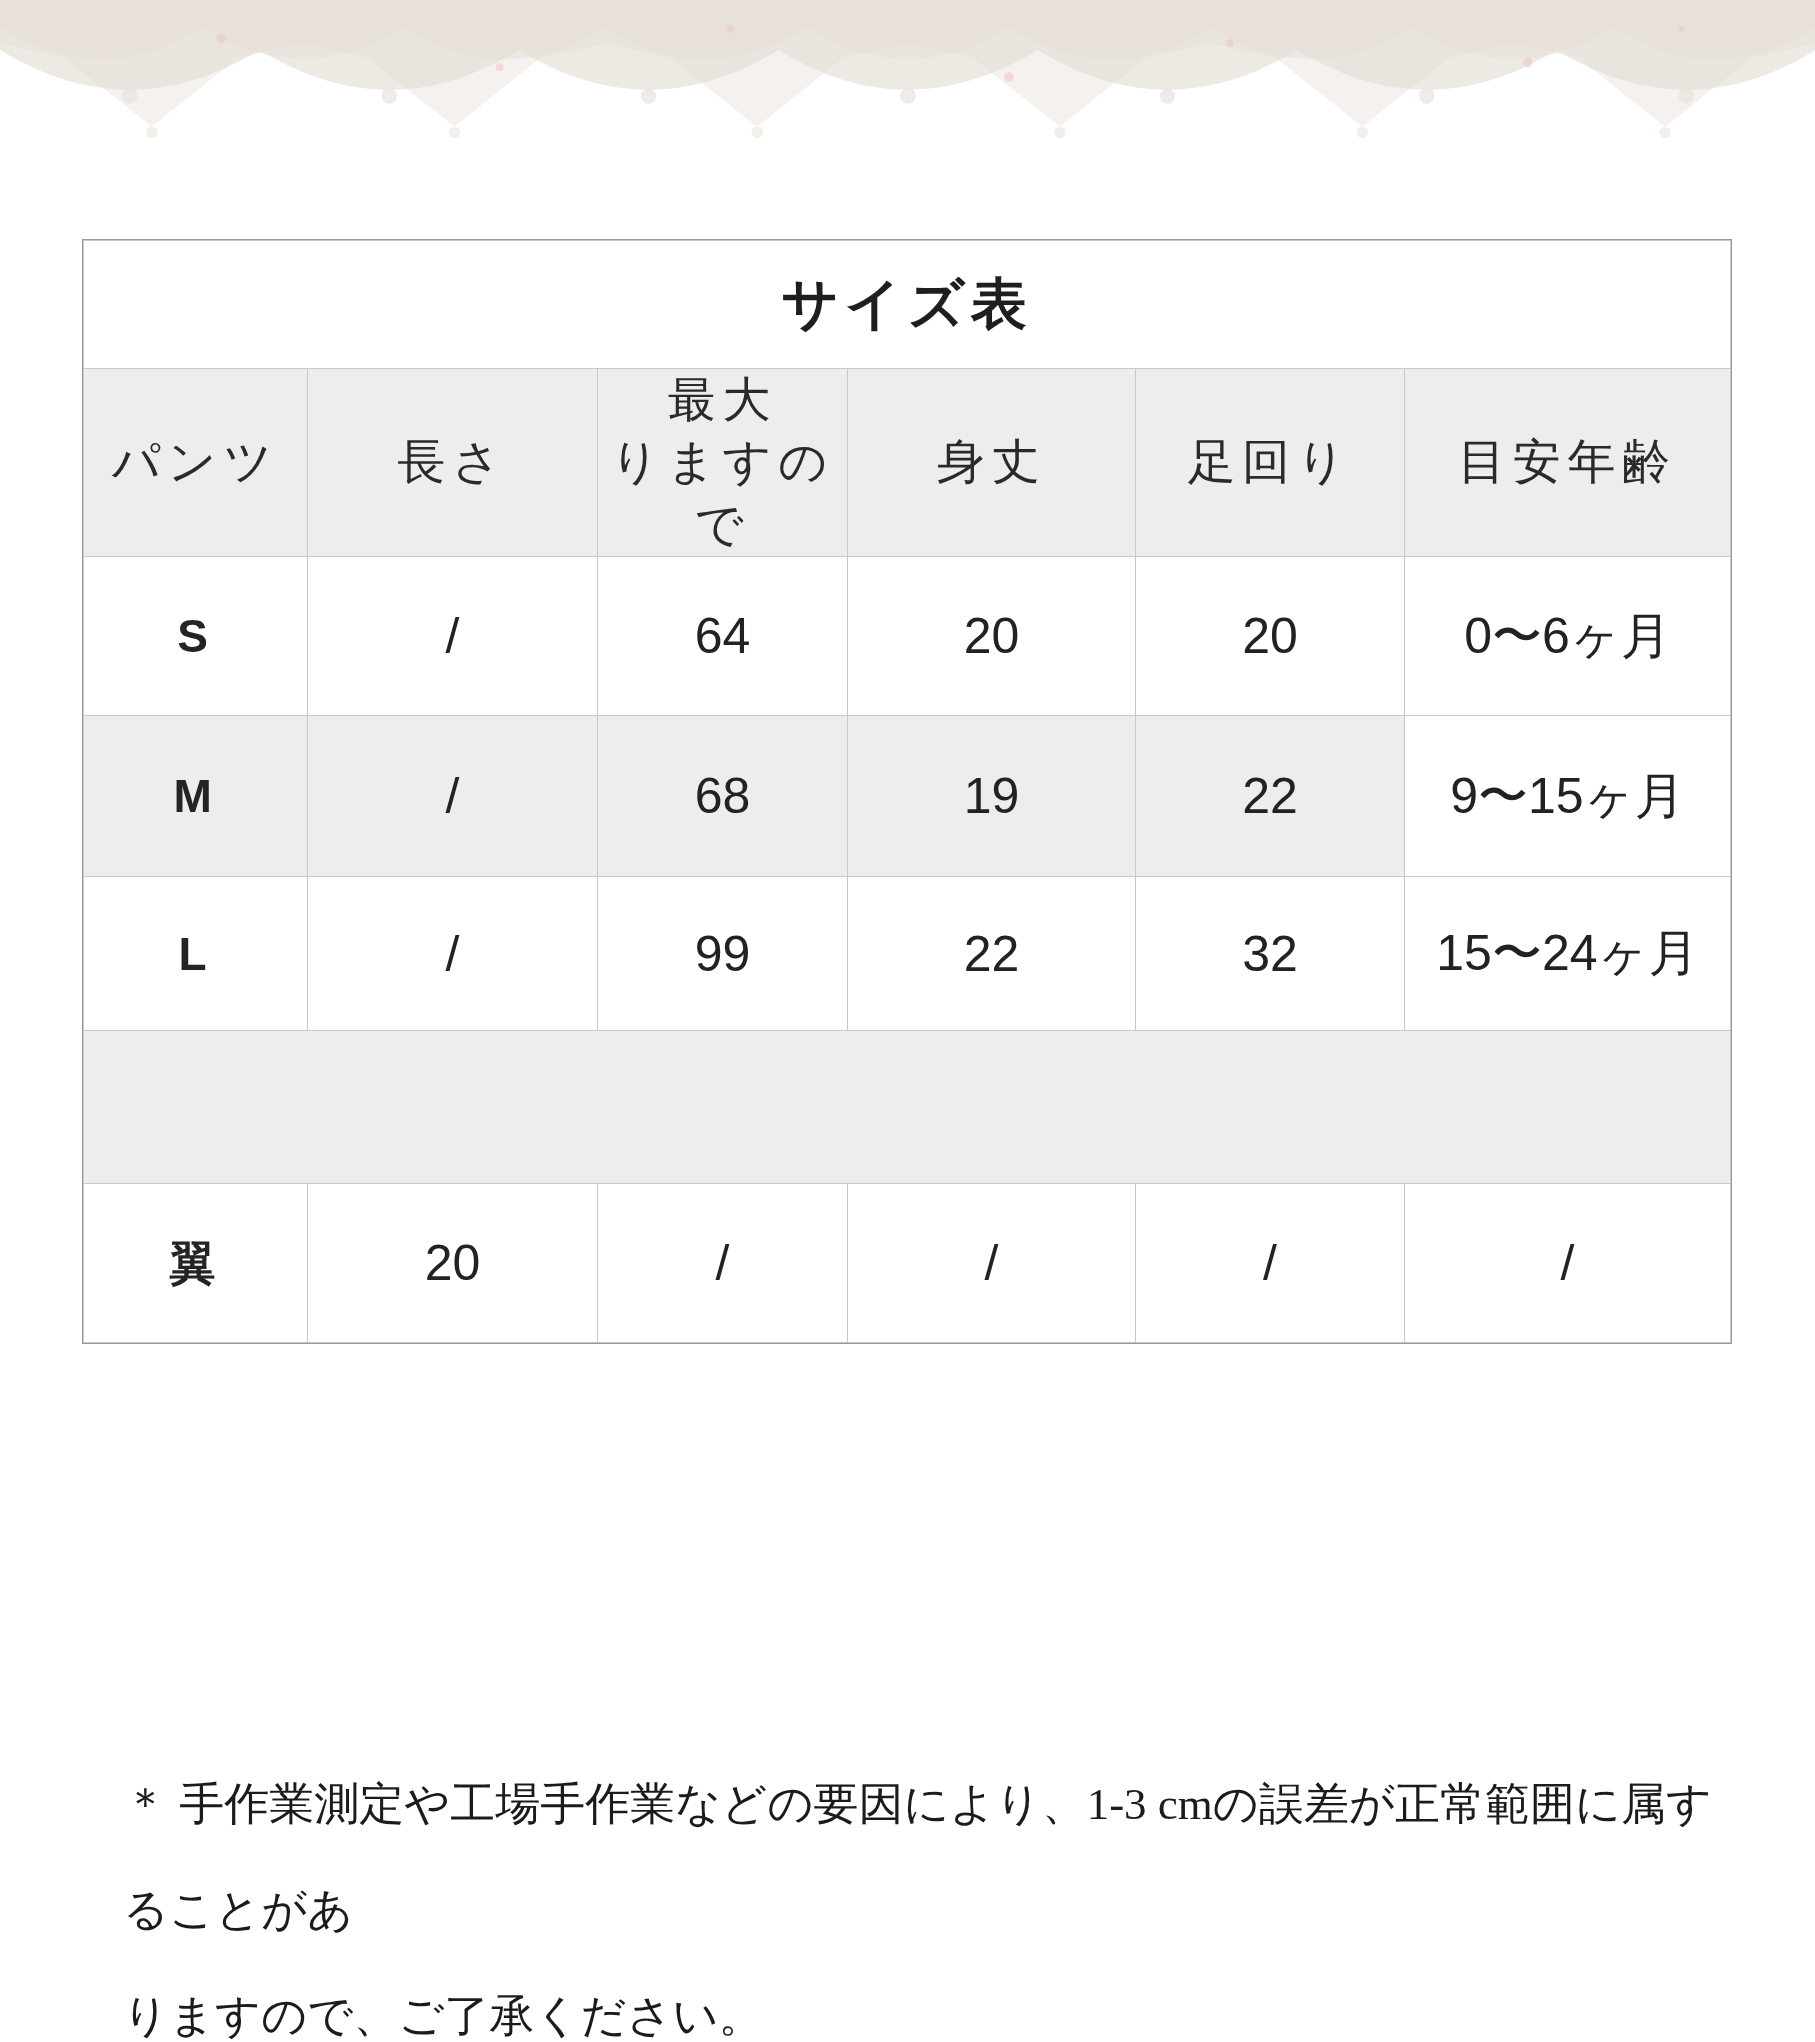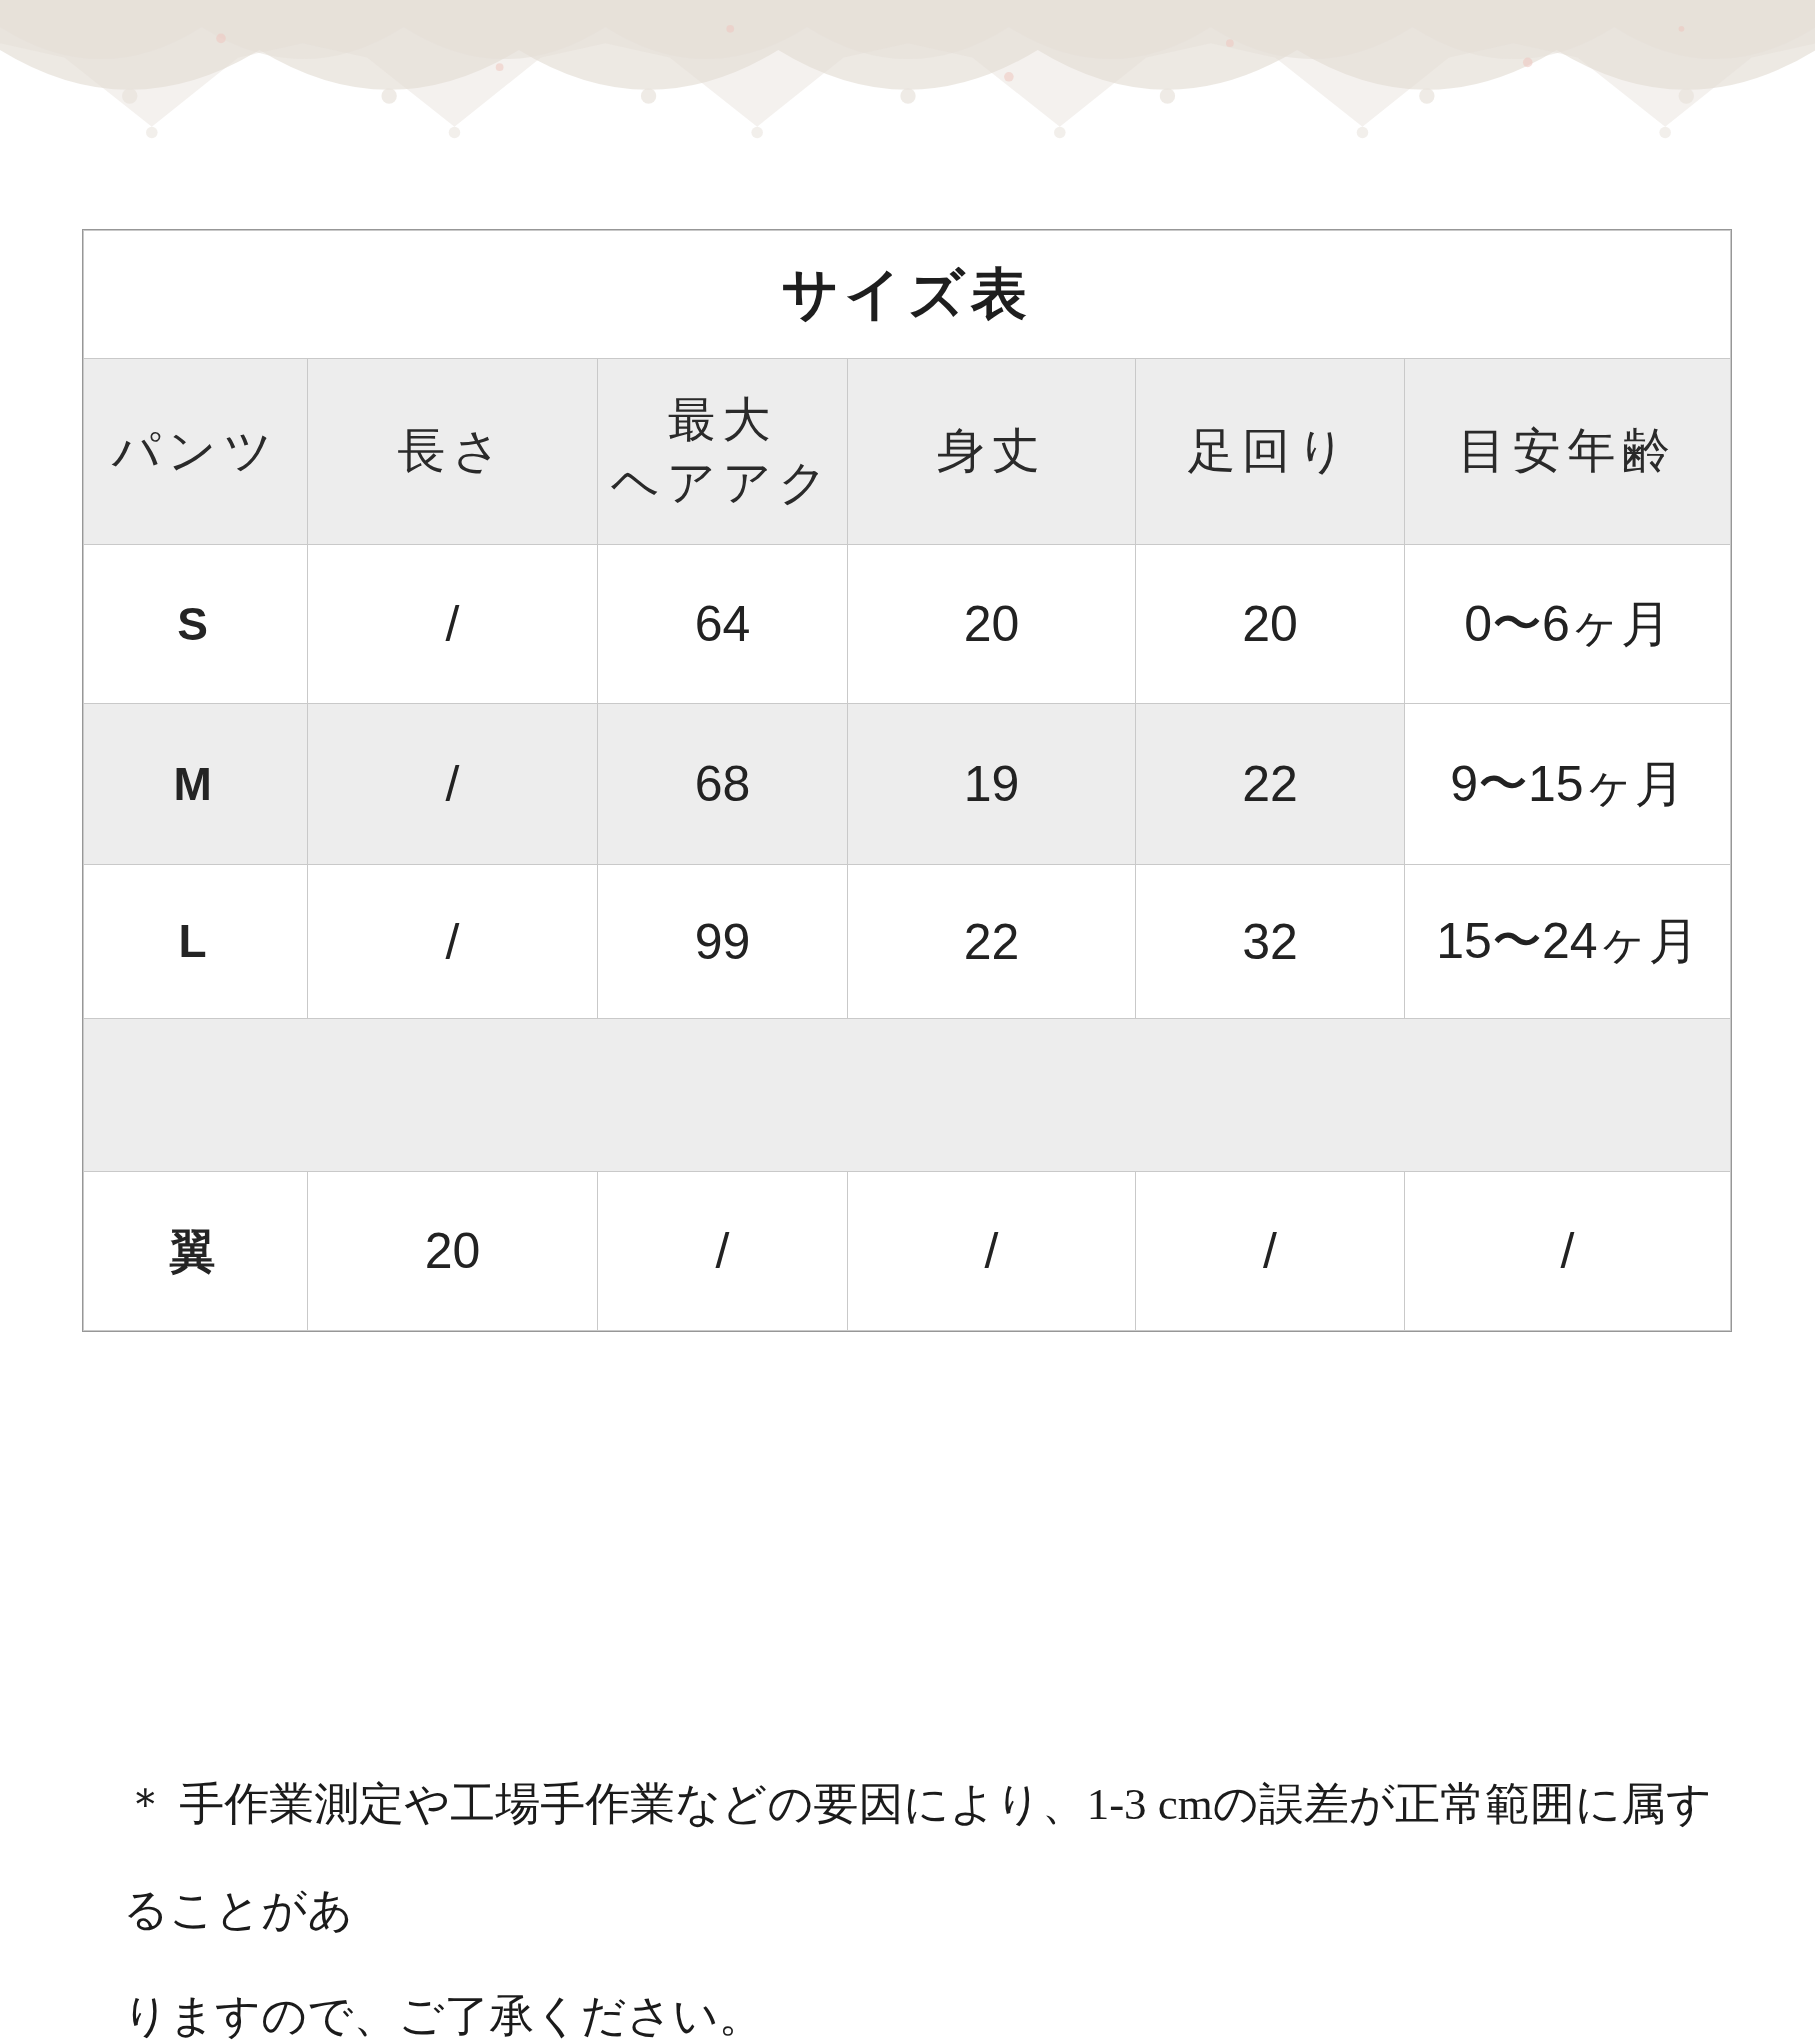--- a/index.html
+++ b/index.html
@@ -21,21 +21,21 @@
     top: 0; left: 0;
     width: 1816px;
     height: 144px;
   }
   .lace svg { display: block; }
 
   
   .table-frame {
     position: absolute;
     left: 82px;
-    top: 229px;
+    top: 239px;
     width: 1650px;
     border: 1.9px solid #979797;
     box-sizing: border-box;
     background: #eab308;
   }
   table.size-table {
     width: 100%;
     border-collapse: collapse;
     table-layout: fixed;
   }
@@ -165,21 +165,21 @@
         <col style="width:326px">
     </colgroup>
     <tbody>
       <tr class="title-row">
         <td colspan="6">サイズ表</td>
       </tr>
       <tr class="header-row">
         <th>パンツ</th>
         <th>長さ</th>
         <th>最大
-ヘアアク</th>
+りますので</th>
         <th>身丈</th>
         <th>足回り</th>
         <th>目安年齢</th>
       </tr>
       <tr class="data-row row-s">
         <td class="row-label">S</td>
         <td>/</td>
         <td>64</td>
         <td>20</td>
         <td>20</td>

